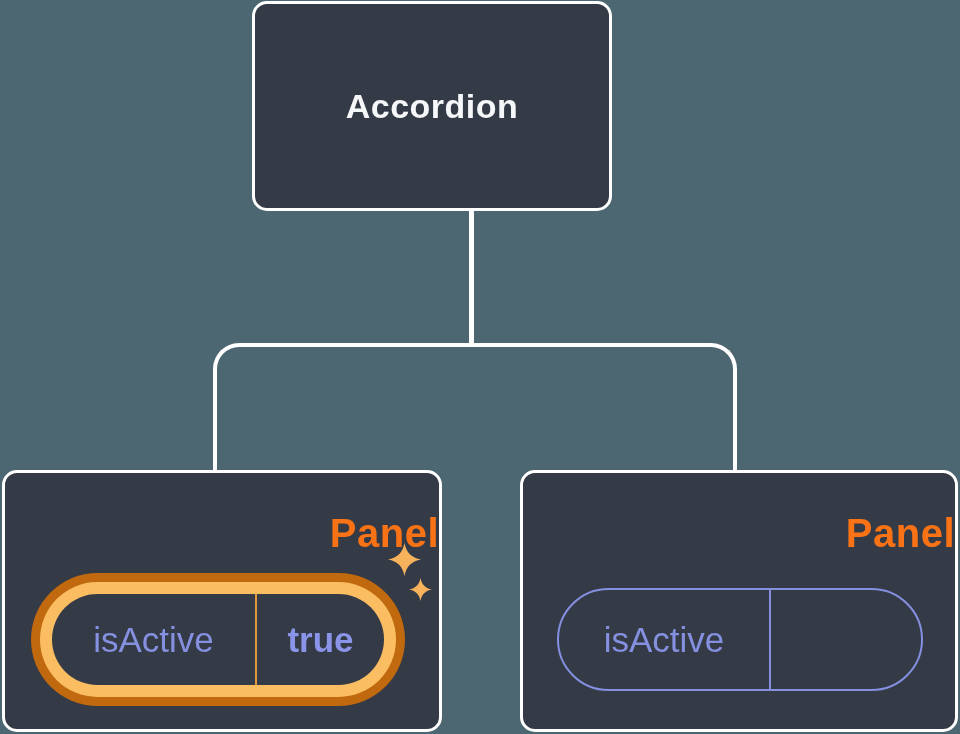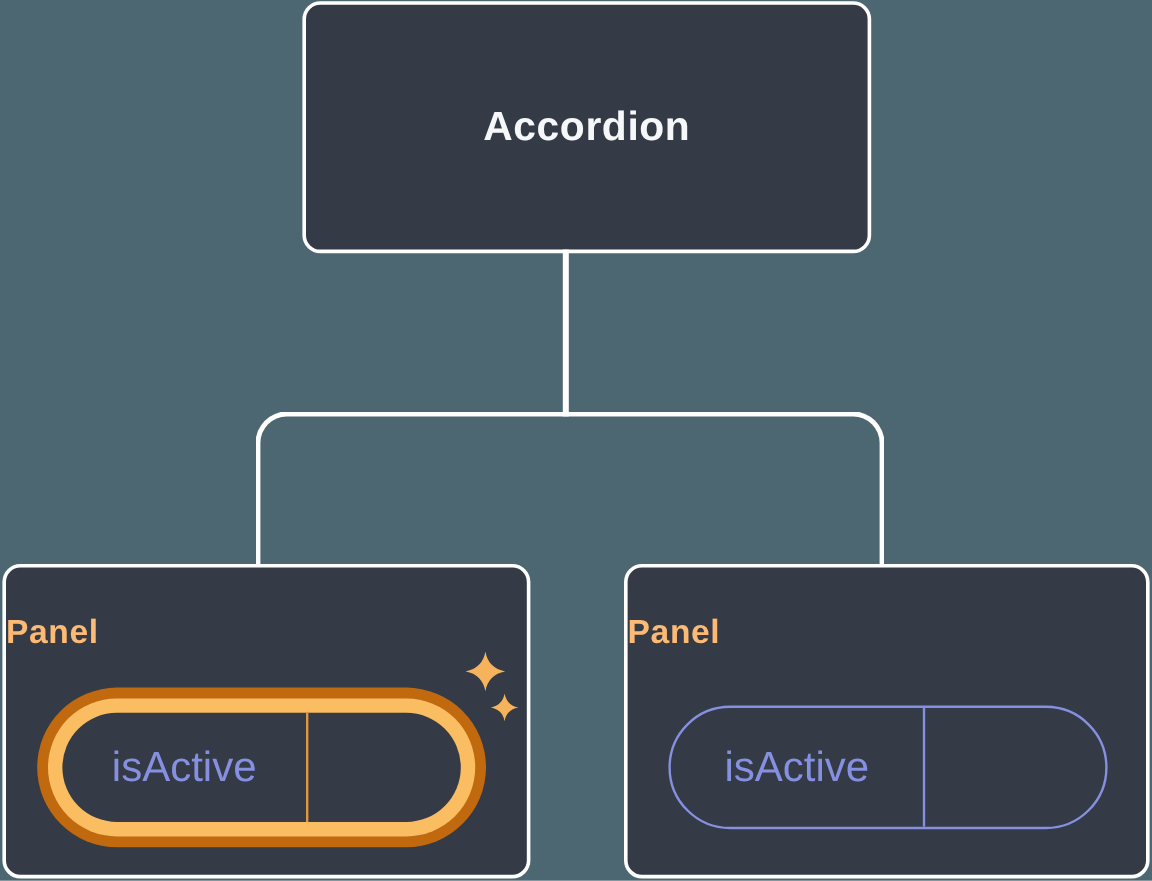--- a/index.html
+++ b/index.html
@@ -15,39 +15,39 @@
   
   .node {
     position: absolute;
     background: #343a46;
     border: 3.5px solid #ffffff;
     border-radius: 15px;
     box-sizing: border-box;
   }
   .node-root {
     left: 252px; top: 1px;
-    width: 474px; height: 210px;
+    width: 360px; height: 210px;
     display: flex; align-items: center; justify-content: center;
   }
   .node-root .node-label {
     color: #f6f7f9;
     font-size: 34px;
     font-weight: 600;
     letter-spacing: 0.5px;
   }
   .node-panel-left  { left: 2px;   top: 470px; width: 440px; height: 262px; }
   .node-panel-right { left: 520px; top: 470px; width: 438px; height: 262px; }
 
   .panel-title {
     position: absolute;
     left: 0; right: 0;
     top: 38px;
-    text-align: left;
-    color: #fdba74;
-    font-size: 28px;
+    text-align: right;
+    color: #f97316;
+    font-size: 40px;
     font-weight: 600;
     letter-spacing: 0.5px;
   }
 
   
   .stem {
     position: absolute;
     left: 469px; top: 208px;
     width: 4.5px; height: 139px;
     background: #ffffff;
@@ -146,20 +146,23 @@
 
   <div class="node node-panel-left">
     <div class="panel-title">Panel</div>
   </div>
   <div class="pill-active-outer">
     <div class="pill-active-mid">
       <div class="pill-core">
         <div class="cell cell-name">
           <span class="prop-text">isActive</span>
         </div>
+        <div class="cell cell-value">
+          <span class="prop-text bold">true</span>
+        </div>
       </div>
     </div>
   </div>
 
   <svg class="sparkle sparkle-big" viewBox="0 0 24 24">
     <path fill="#f7b35c" d="M12 0 C13.2 6.8 17.2 10.8 24 12 C17.2 13.2 13.2 17.2 12 24 C10.8 17.2 6.8 13.2 0 12 C6.8 10.8 10.8 6.8 12 0 Z"></path>
   </svg>
   <svg class="sparkle sparkle-small" viewBox="0 0 24 24">
     <path fill="#f7b35c" d="M12 0 C13.2 6.8 17.2 10.8 24 12 C17.2 13.2 13.2 17.2 12 24 C10.8 17.2 6.8 13.2 0 12 C6.8 10.8 10.8 6.8 12 0 Z"></path>
   </svg>

